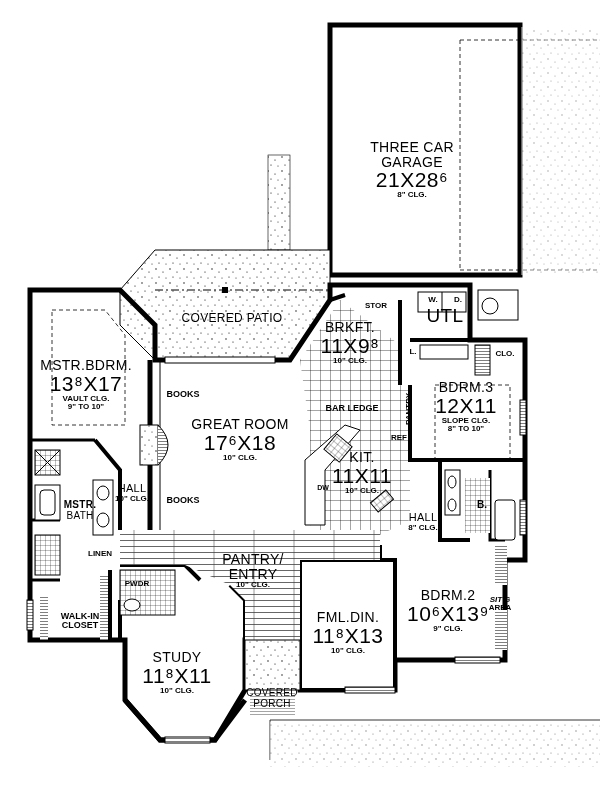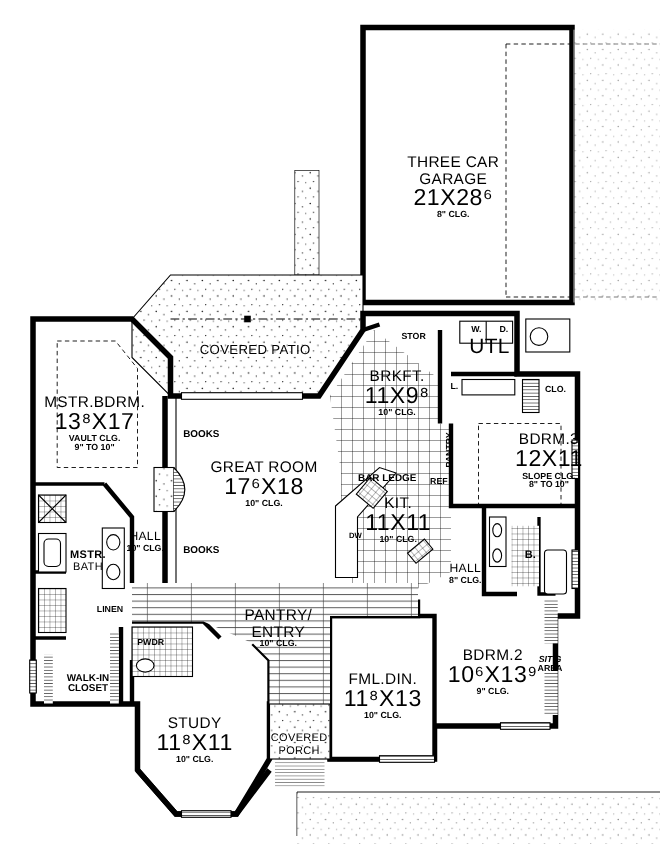--- a/index.html
+++ b/index.html
@@ -142,39 +142,39 @@
 
 <div class="lbl name" style="left:232px;top:312px;font-size:12px;">COVERED PATIO</div>
 
 <div class="lbl" style="left:86px;top:358px;">
   <div class="name">MSTR.BDRM.</div>
   <div class="dim">13⁸X17</div>
   <div class="clg">VAULT CLG.</div>
   <div class="clg">9" TO 10"</div>
 </div>
 
-<div class="lbl" style="left:350px;top:334px;margin-left:11px;">
+<div class="lbl" style="left:350px;top:320px;">
   <div class="name">BRKFT.</div>
   <div class="dim">11X9⁸</div>
   <div class="clg">10" CLG.</div>
 </div>
 
 <div class="lbl" style="left:240px;top:417px;">
   <div class="name">GREAT ROOM</div>
   <div class="dim">17⁶X18</div>
   <div class="clg">10" CLG.</div>
 </div>
 
 <div class="lbl" style="left:362px;top:450px;">
   <div class="name">KIT.</div>
   <div class="dim">11X11</div>
   <div class="clg">10" CLG.</div>
 </div>
 
-<div class="lbl" style="left:466px;top:392px;margin-left:33px;">
+<div class="lbl" style="left:466px;top:380px;">
   <div class="name">BDRM.3</div>
   <div class="dim">12X11</div>
   <div class="clg">SLOPE CLG.</div>
   <div class="clg">8" TO 10"</div>
 </div>
 
 <div class="lbl" style="left:132px;top:483px;">
   <div class="name" style="font-size:11px;">HALL</div>
   <div class="clg">10" CLG.</div>
 </div>
@@ -212,27 +212,27 @@
   <div class="clg">9" CLG.</div>
 </div>
 
 <div class="lbl" style="left:177px;top:650px;">
   <div class="name">STUDY</div>
   <div class="dim">11⁸X11</div>
   <div class="clg">10" CLG.</div>
 </div>
 
 <div class="lbl" style="left:272px;top:667px;">
-  <div class="name" style="font-size:10px;">COVERED</div>
+  <div class="name" style="font-size:10px;margin-top:21px;">COVERED</div>
   <div class="name" style="font-size:10px;">PORCH</div>
 </div>
 
 <div class="lbl small" style="left:183px;top:390px;">BOOKS</div>
 <div class="lbl small" style="left:183px;top:496px;">BOOKS</div>
-<div class="lbl small" style="left:330px;top:430px;padding-left:44px;">BAR LEDGE</div>
+<div class="lbl small" style="left:330px;top:404px;padding-left:44px;">BAR LEDGE</div>
 <div class="vert" style="left:404px;top:425px;">PANTRY</div>
 <div class="lbl small" style="left:399px;top:434px;font-size:8px;">REF</div>
 <div class="lbl small" style="left:323px;top:484px;font-size:7px;">DW</div>
 <div class="lbl small" style="left:376px;top:302px;font-size:8px;">STOR</div>
 <div class="lbl name" style="left:445px;top:306px;font-size:19px;">UTL</div>
 <div class="lbl small" style="left:433px;top:296px;font-size:8px;">W.</div>
 <div class="lbl small" style="left:458px;top:296px;font-size:8px;">D.</div>
 <div class="lbl small" style="left:413px;top:348px;font-size:8px;">L.</div>
 <div class="lbl small" style="left:505px;top:350px;font-size:8px;">CLO.</div>
 <div class="lbl small" style="left:100px;top:550px;font-size:8px;text-align:right;">LINEN</div>

